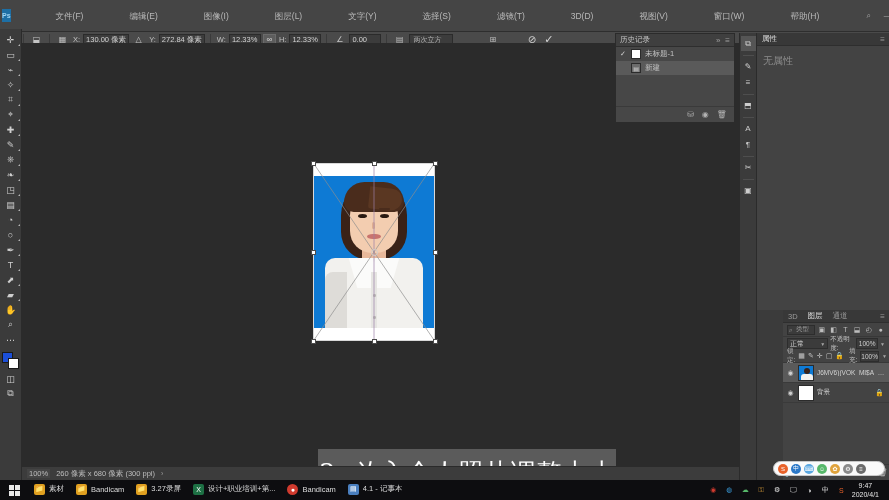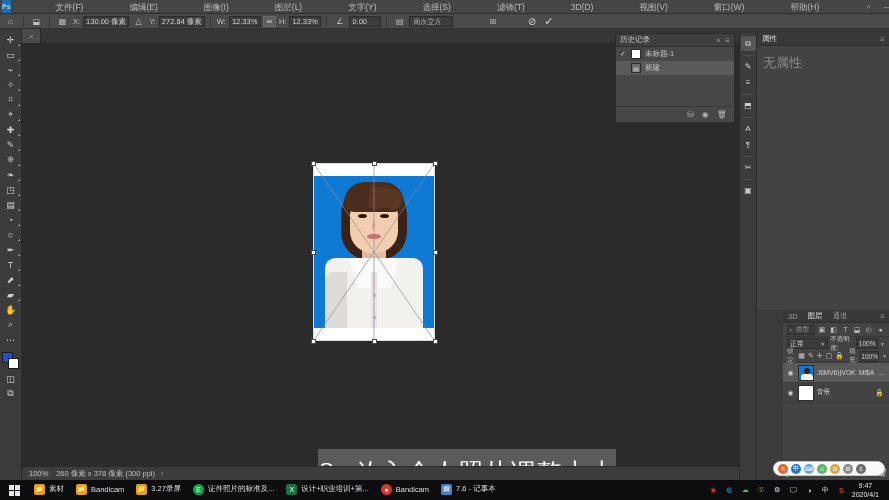--- a/index.html
+++ b/index.html
@@ -1,21 +1,21 @@
 <!DOCTYPE html>
 <html><head>
 <meta charset="utf-8">
 <style>
   * { margin:0; padding:0; box-sizing:border-box; }
   html,body { width:889px; height:500px; overflow:hidden;
     font-family:"Liberation Sans","DejaVu Sans",sans-serif; }
   body { background:#2b2b2b; color:#c8c8c8; font-size:9px; position:relative; }
 
   
-  #menubar { height:14px; background:#454545; display:flex; align-items:center;
+  #menubar { height:32px; background:#454545; display:flex; align-items:center;
     border-bottom:1px solid #2e2e2e;gap:36px; }
   #ps-logo { width:14px; height:13px; margin:0 4px 0 2px; background:#1d6fa5;
     color:#9fd4f2; font-size:7px; font-weight:bold; display:flex;
     align-items:center; justify-content:center; }
   .menu-item { padding:0 5px; font-size:8.5px; color:#b9b9b9; line-height:14px;
     white-space:nowrap; cursor:default; }
   #menu-right { margin-left:auto; display:flex; align-items:center; gap:2px;
     padding-right:3px; }
   .winbtn { width:17px; height:14px; display:flex; align-items:center;
     justify-content:center; font-size:8px; color:#b0b0b0; }
@@ -153,21 +153,21 @@
   
   #dock { position:absolute; right:0; top:33px; width:133px; bottom:20px;
     background:#3b3b3b; border-left:1px solid #2b2b2b; }
   #propspanel { position:absolute; left:0; right:0; top:0; height:277px;
     background:#434343; }
   .tabrow { height:13px; background:#383838; display:flex; align-items:center;
     padding:0 4px; gap:8px; border-bottom:1px solid #2e2e2e; }
   .ptab { font-size:7.5px; color:#9a9a9a; padding:0 1px; }
   .ptab.on { color:#e0e0e0; }
   .tabrow .menu { margin-left:auto; color:#9a9a9a; font-size:8px; }
-  #props-empty { padding:8px 6px; font-size:13px; color:#8d8d8d; }
+  #props-empty { padding:8px 6px; font-size:10px; color:#8d8d8d; }
 
   #layerspanel { position:absolute; left:0; right:0; top:277px; bottom:0;
     background:#434343;margin-left:26px; }
   #filterrow { height:14px; display:flex; align-items:center; gap:3px;
     padding:0 4px; border-bottom:1px solid #383838; }
   .filt-box { background:#3b3b3b; border:1px solid #2d2d2d; height:10px;
     width:30px; font-size:6.5px; color:#9a9a9a; display:flex; align-items:center;
     padding-left:8px; position:relative; }
   .filt-box::before { content:"⌕"; position:absolute; left:1px; color:#9a9a9a; }
   .filt-ico { width:10px; height:10px; display:flex; align-items:center;
@@ -373,21 +373,21 @@
       <div style="position:absolute;left:57px;top:85px;width:7px;height:7px;border:1px solid #cfcfcf;border-radius:50%"></div>
     </div>
 
     <div id="caption">
       <span>2. 放入个人照片调整大小</span>
     </div>
   </div>
 
   <div id="canvasstatus">
     <span id="zoomval">100%</span>
-    <span>260 像素 x 378 像素 (300 ppi)</span>
+    <span>260 像素 x 680 像素 (300 ppi)</span>
     <span id="statusarrow">›</span>
   </div>
 </div>
 
 <div id="history">
   <div class="pnl-head">
     <span>历史记录</span>
     <span class="sp">
       <span>»</span>
       <span>≡</span>
@@ -530,34 +530,30 @@
   </div>
   <div class="taskitem">
     <span class="ti-ico" style="background:#e0a020">📁</span>
     <span class="ti-lbl">Bandicam</span>
   </div>
   <div class="taskitem">
     <span class="ti-ico" style="background:#e0a020">📁</span>
     <span class="ti-lbl">3.27录屏</span>
   </div>
   <div class="taskitem">
-    <span class="ti-ico" style="background:#17a34a;border-radius:50%">E</span>
-    <span class="ti-lbl">证件照片的标准及...</span>
-  </div>
-  <div class="taskitem">
     <span class="ti-ico" style="background:#1d7044">X</span>
     <span class="ti-lbl">设计+职业培训+第...</span>
   </div>
   <div class="taskitem">
     <span class="ti-ico" style="background:#d03a2e;border-radius:50%">●</span>
     <span class="ti-lbl">Bandicam</span>
   </div>
   <div class="taskitem">
     <span class="ti-ico" style="background:#4a7fbf">▤</span>
-    <span class="ti-lbl">7.6 - 记事本</span>
+    <span class="ti-lbl">4.1 - 记事本</span>
   </div>
 
   <div id="tray">
     <span class="tray-ico" style="color:#d03a2e">◉</span>
     <span class="tray-ico" style="color:#3aa0e0">◍</span>
     <span class="tray-ico" style="color:#57b86a">☁</span>
     <span class="tray-ico" style="color:#e0a33c">⚿</span>
     <span class="tray-ico">⚙</span>
     <span class="tray-ico">🖵</span>
     <span class="tray-ico">◑</span>

